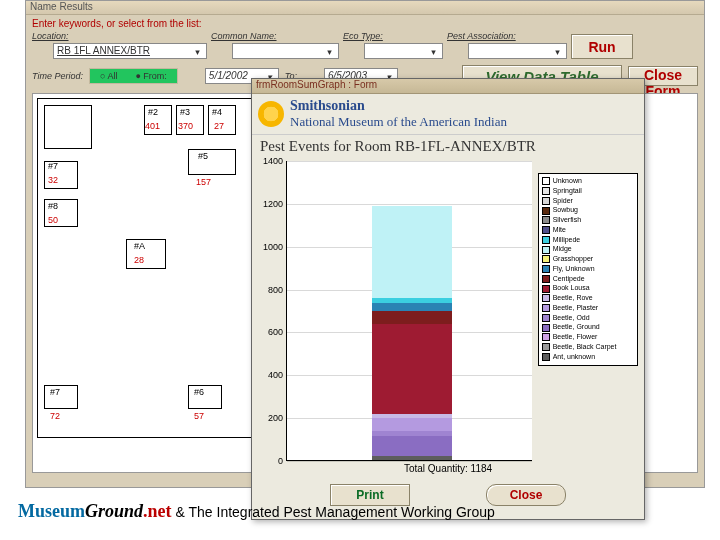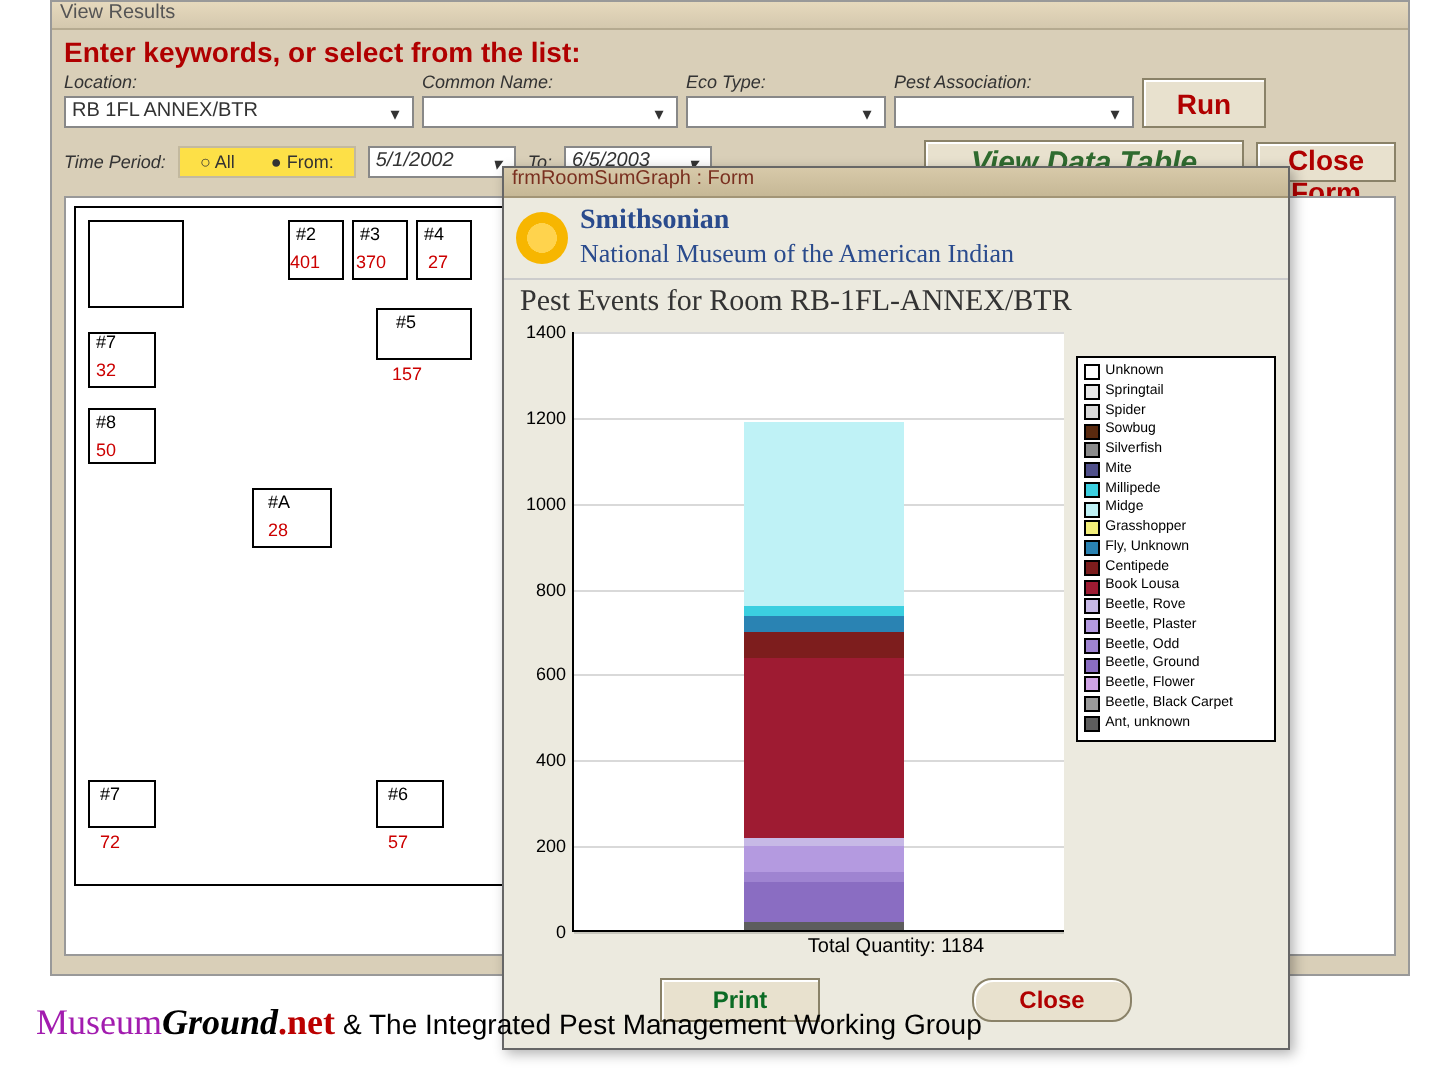--- a/index.html
+++ b/index.html
@@ -22,62 +22,62 @@
   .titlebar {
     height: 14px;
     background: linear-gradient(#e6d9bd,#d4c8ae);
     font-size: 10px;
     color: #555;
     padding: 0 4px;
     border-bottom: 1px solid #b5aa90;
   }
   .keyword-label {
     color: #b00000;
-    font-weight: bold;
-    font-size: 14px;
+    font-weight: normal;
+    font-size: 10px;
     padding: 3px 6px 0 6px;
   }
   .filter-row {
     display: flex;
     align-items: flex-end;
     gap: 4px;
     padding: 2px 6px;
   }
-  .filter-group { display: flex; flex-direction: column; font-size: 9px; color: #333; }
+  .filter-group { display: flex; flex-direction: column; font-size: 9px; color: #333; text-decoration: underline; }
   .filter-group label { margin-bottom: 2px; font-style: italic; }
   .filter-group .fld, .time-row .fld {
     border: 1px solid #888;
     background: #fff;
     height: 16px;
     padding: 0 3px;
     font-size: 10px;
     line-height: 14px;
   }
-  .combo { position: relative; }
+  .combo { position: relative; margin-left: 21px; }
   .combo::after {
     content: "▾"; position: absolute; right: 2px; top: 1px;
     width: 13px; height: 14px; text-align: center;
     font-size: 9px; color: #333;
   }
   .btn {
     background: #e8e1ce;
     border: 1px solid #8a8268;
     box-shadow: inset 1px 1px 0 #fff;
     text-align: center;
     font-size: 11px;
     cursor: pointer;
   }
   .btn-run { width: 62px; height: 25px; color: #b00000; font-weight: bold; font-size: 14px; }
   .btn-view { width: 160px; height: 22px; color: #2f6b2f; font-weight: bold; font-style: italic; font-size: 15px; }
   .btn-close { width: 70px; height: 20px; color: #b00000; font-weight: bold; font-size: 14px;}
   .time-row {
     display: flex; align-items: center; gap: 6px;
     padding: 4px 6px 6px 6px; font-size: 9px; color: #333; font-style: italic;
   }
-  .time-row .radio-wrap { background: #fde047; border:1px solid #c3b99f; padding:2px 10px; display:flex; gap:18px; font-style: normal;}
+  .time-row .radio-wrap { background: #22c55e; border:1px solid #c3b99f; padding:2px 10px; display:flex; gap:18px; font-style: normal;}
   .time-row .radio-wrap span::before { content:"○ "; }
   .time-row .radio-wrap span.sel::before { content:"● "; }
   .content-area {
     position: relative;
     margin: 0 6px 6px 6px;
     background: #fff;
     border: 1px solid #999;
     height: 380px;
   }
   
@@ -161,28 +161,28 @@
   .btn-print { width:80px; height:22px; color:#0a6b24; font-weight:bold; font-size:12px;}
   .btn-pclose { width:80px; height:22px; color:#b00000; font-weight:bold; font-size:12px;border-radius:10px;}
   
   .footer {
     position: absolute;
     left: 18px; bottom: 18px;
     display: flex; align-items: center; gap: 4px;
     font-size: 14px;
   }
   .logo-museum { font-weight:bold; font-style:italic; font-size:18px; font-family: Georgia, serif;}
-  .logo-museum .grey { color:#a21caf; font-style: normal; font-weight: normal;}
+  .logo-museum .grey { color:#0369a1; font-style: normal; font-weight: bold;}
   .logo-museum .net { color:#b00; font-style: normal;}
 </style>
 </head>
 <body>
 
 <div class="main-window">
-  <div class="titlebar">View Results</div>
+  <div class="titlebar">Name Results</div>
   <div class="keyword-label">Enter keywords, or select from the list:</div>
 
   <div class="filter-row">
     <div class="filter-group" style="width:175px">
       <label>Location:</label>
       <div class="fld combo">RB 1FL ANNEX/BTR</div>
     </div>
     <div class="filter-group" style="width:128px">
       <label>Common Name:</label>
       <div class="fld combo"></div>

